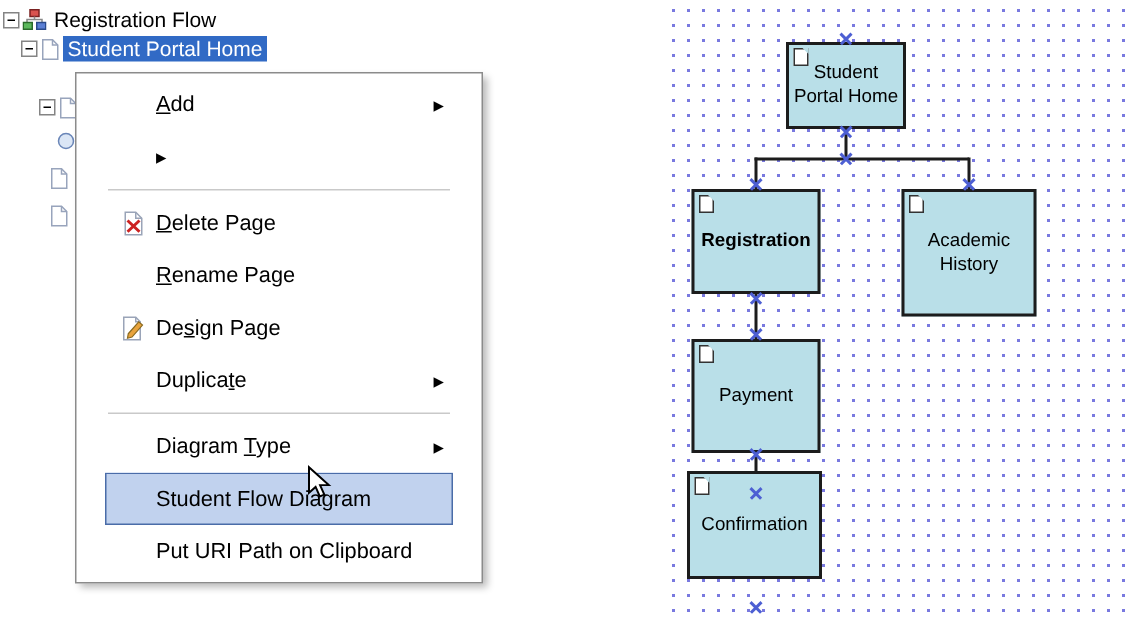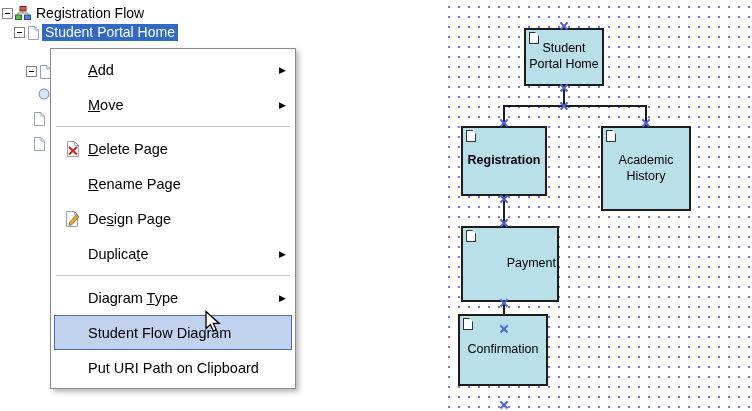--- a/index.html
+++ b/index.html
@@ -8,21 +8,21 @@
 
   
   .tree-row { position: absolute; display: flex; align-items: center; height: 19px; font-size: 14px; white-space: nowrap; z-index: 1; }
   .expander { width: 11px; height: 11px; border: 1px solid #848484; background: #fff; position: relative; margin-right: 2px; flex: none; }
   .expander::before { content: ''; position: absolute; left: 2px; right: 2px; top: 4px; height: 1px; background: #000; }
   .ticon { margin-right: 2px; display: flex; flex: none; }
   .tlabel { padding: 1px 3px; line-height: 15px; color: #000; text-align: right; }
   .tlabel.sel { background: #316ac5; color: #fff; }
 
   
-  .menu { position: absolute; left: 50px; top: 48px; width: 246px; background: #fff; border: 1px solid #8b8b8b; box-shadow: 3px 3px 5px rgba(0,0,0,.28); padding: 3px 0; z-index: 20; }
+  .menu { position: absolute; left: 50px; top: 48px; width: 272px; background: #fff; border: 1px solid #8b8b8b; box-shadow: 3px 3px 5px rgba(0,0,0,.28); padding: 3px 16px; z-index: 20; }
   .menu-item { position: relative; height: 35px; display: flex; align-items: center; padding: 0 4px; margin: 0 3px; font-size: 14.5px; color: #000; cursor: default; }
   .menu-item.hl { background: #c1d2ee; box-shadow: inset 0 0 0 1px #4a6ca8; }
   .mi-icon { width: 30px; display: flex; justify-content: center; align-items: center; flex: none; }
   .mi-label { flex: 1; }
   .mn { text-decoration: underline; }
   .mi-arrow { font-size: 9px; margin-right: 2px; color: #000; }
   .menu-sep { height: 1px; background: #c9c9c9; margin: 4px 5px; }
 
   
   .canvas { position: absolute; left: 440px; top: 0; width: 312px; height: 411px;
@@ -59,21 +59,21 @@
         <span class="node-label">Student Portal Home</span>
       </div>
       <div class="node" style="left: 21px; top: 126px; width: 86px; height: 70px; background: rgb(185, 223, 232); border-color: rgb(28, 28, 28); font-weight: bold;">
         <span class="fold"></span>
         <span class="node-label">Registration</span>
       </div>
       <div class="node" style="left: 161px; top: 126px; width: 90px; height: 85px; background: rgb(185, 223, 232); border-color: rgb(28, 28, 28);">
         <span class="fold"></span>
         <span class="node-label">Academic History</span>
       </div>
-      <div class="node" style="left: 21px; top: 226px; width: 98px; height: 76px; background: rgb(185, 223, 232); border-color: rgb(28, 28, 28); justify-content: flex-end;">
+      <div class="node" style="left: 21px; top: 226px; width: 86px; height: 76px; background: rgb(185, 223, 232); border-color: rgb(28, 28, 28);">
         <span class="fold"></span>
         <span class="node-label">Payment</span>
       </div>
       <div class="node" style="left: 18px; top: 314px; width: 90px; height: 72px; background: rgb(185, 223, 232); border-color: rgb(28, 28, 28);">
         <span class="fold"></span>
         <span class="node-label">Confirmation</span>
       </div>
       <div class="xmark" style="left: 119px; top: 21px;"></div>
       <div class="xmark" style="left: 119px; top: 83px;"></div>
       <div class="xmark" style="left: 119px; top: 101px;"></div>
@@ -150,21 +150,20 @@
   </div>
 
   <div class="menu">
       <div class="menu-item">
         <span class="mi-icon"></span>
         <span class="mi-label"><span></span><span class="mn">A</span><span>dd</span></span>
         <span class="mi-arrow">▶</span>
       </div>
       <div class="menu-item">
         <span class="mi-icon"></span>
-        <span class="mi-label"><span></span><span class="mn">M</span><span>ove</span></span>
         <span class="mi-arrow">▶</span>
       </div>
       <div class="menu-sep"></div>
       <div class="menu-item">
         <span class="mi-icon">
           <svg width="18" height="18" viewBox="0 0 18 18">
             <path d="M3.5 1.5h7l4 4v11h-11z" fill="#fff" stroke="#9aa4b8"></path>
             <path d="M10.5 1.5v4h4" fill="none" stroke="#9aa4b8"></path>
             <path d="M5 7l8 7.5M13 7l-8 7.5" stroke="#cc2222" stroke-width="2" fill="none"></path>
           </svg>

